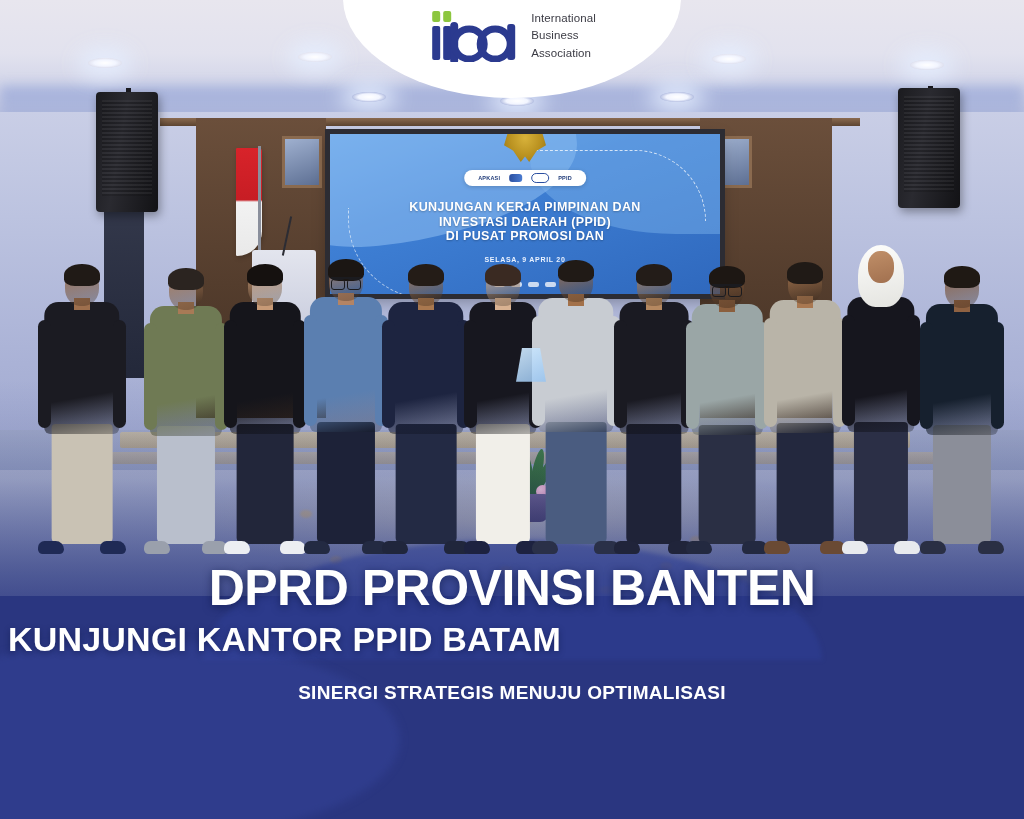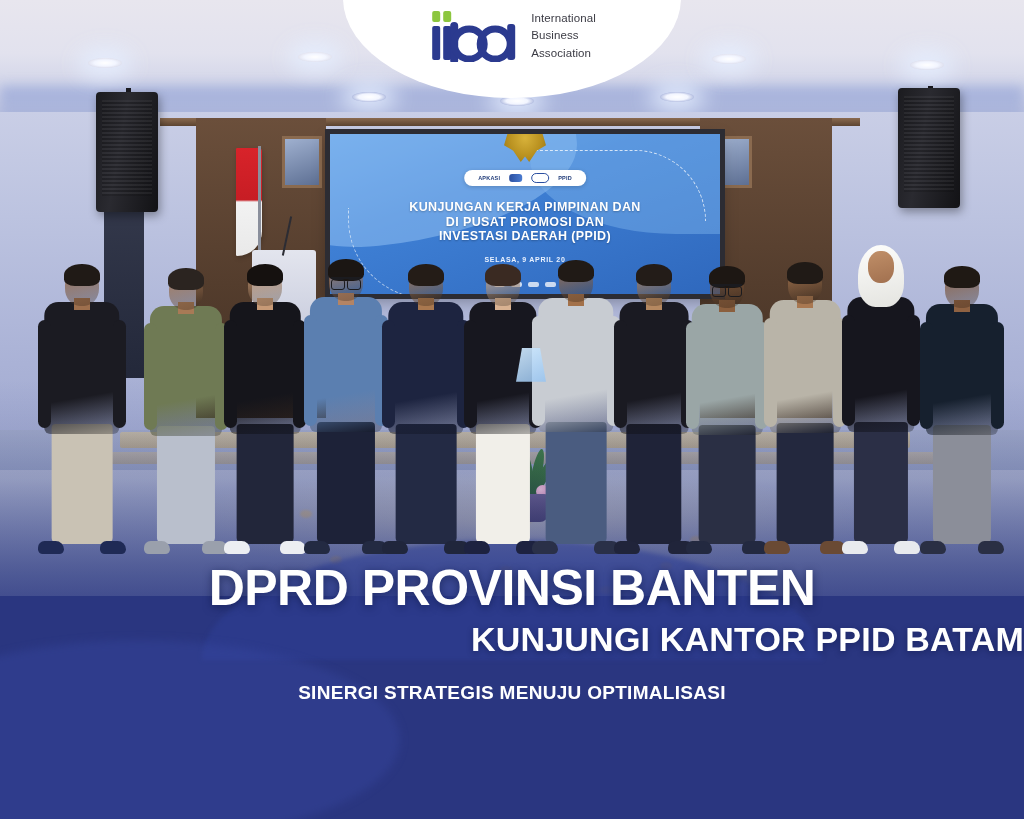--- a/index.html
+++ b/index.html
@@ -238,21 +238,21 @@
   .brand-txt span{font-size:11.5px;color:#3b3b44;line-height:1.35;letter-spacing:.1px;}
 
   
   .headline{
     position:absolute;left:0;right:0;top:563px;text-align:center;
     color:#ffffff;font-weight:bold;font-size:50px;line-height:1;
     letter-spacing:-.5px;
     text-shadow:0 2px 8px rgba(10,18,60,.55);
   }
   .headline2{
-    position:absolute;left:8px;right:0;top:622px;text-align:right;
+    position:absolute;left:8px;right:0;top:622px;text-align:left;
     color:#ffffff;font-weight:bold;font-size:34px;line-height:1;
     letter-spacing:.2px;
     text-shadow:0 2px 6px rgba(10,18,60,.45);
   }
   .subline{
     position:absolute;left:0;right:0;top:678px;text-align:center;
     color:#ffffff;font-weight:bold;font-size:19px;line-height:1.55;
     letter-spacing:.3px;
   }
   .footer{
@@ -316,22 +316,22 @@
 
       <div class="logo-pill">
         <span>APKASI</span>
         <i class="mark"></i>
         <i class="mark2"></i>
         <span>PPID</span>
       </div>
 
       <div class="screen-title">
         <div>KUNJUNGAN KERJA PIMPINAN DAN</div>
+        <div>INVESTASI DAERAH (PPID)</div>
         <div>DI PUSAT PROMOSI DAN</div>
-        <div>INVESTASI DAERAH (PPID)</div>
       </div>
       <div class="screen-date">SELASA, 9 APRIL 20</div>
       <div class="screen-foot">
         <i></i>
           <i></i>
           <i></i>
           <i></i>
       </div>
     </div>
 

